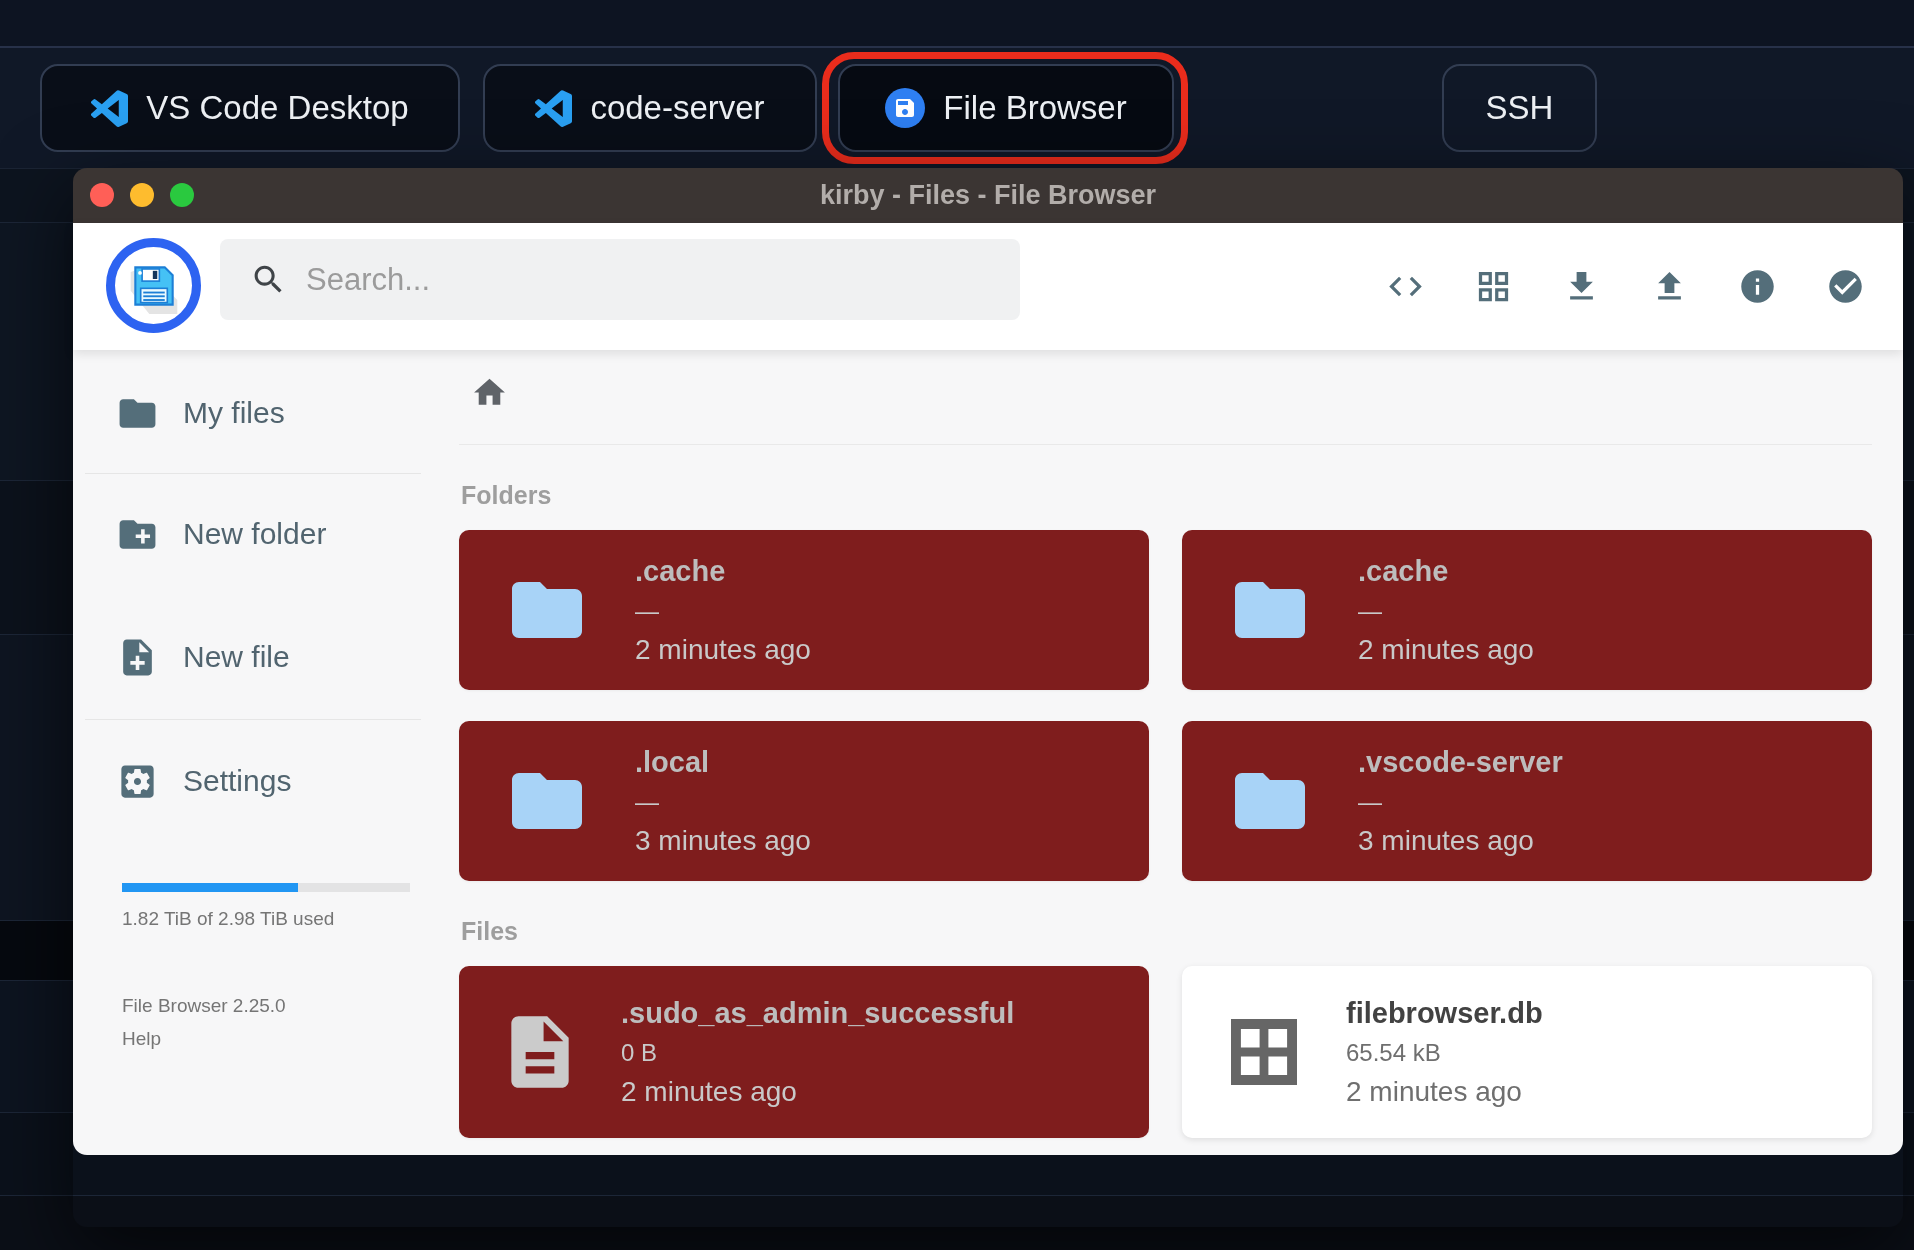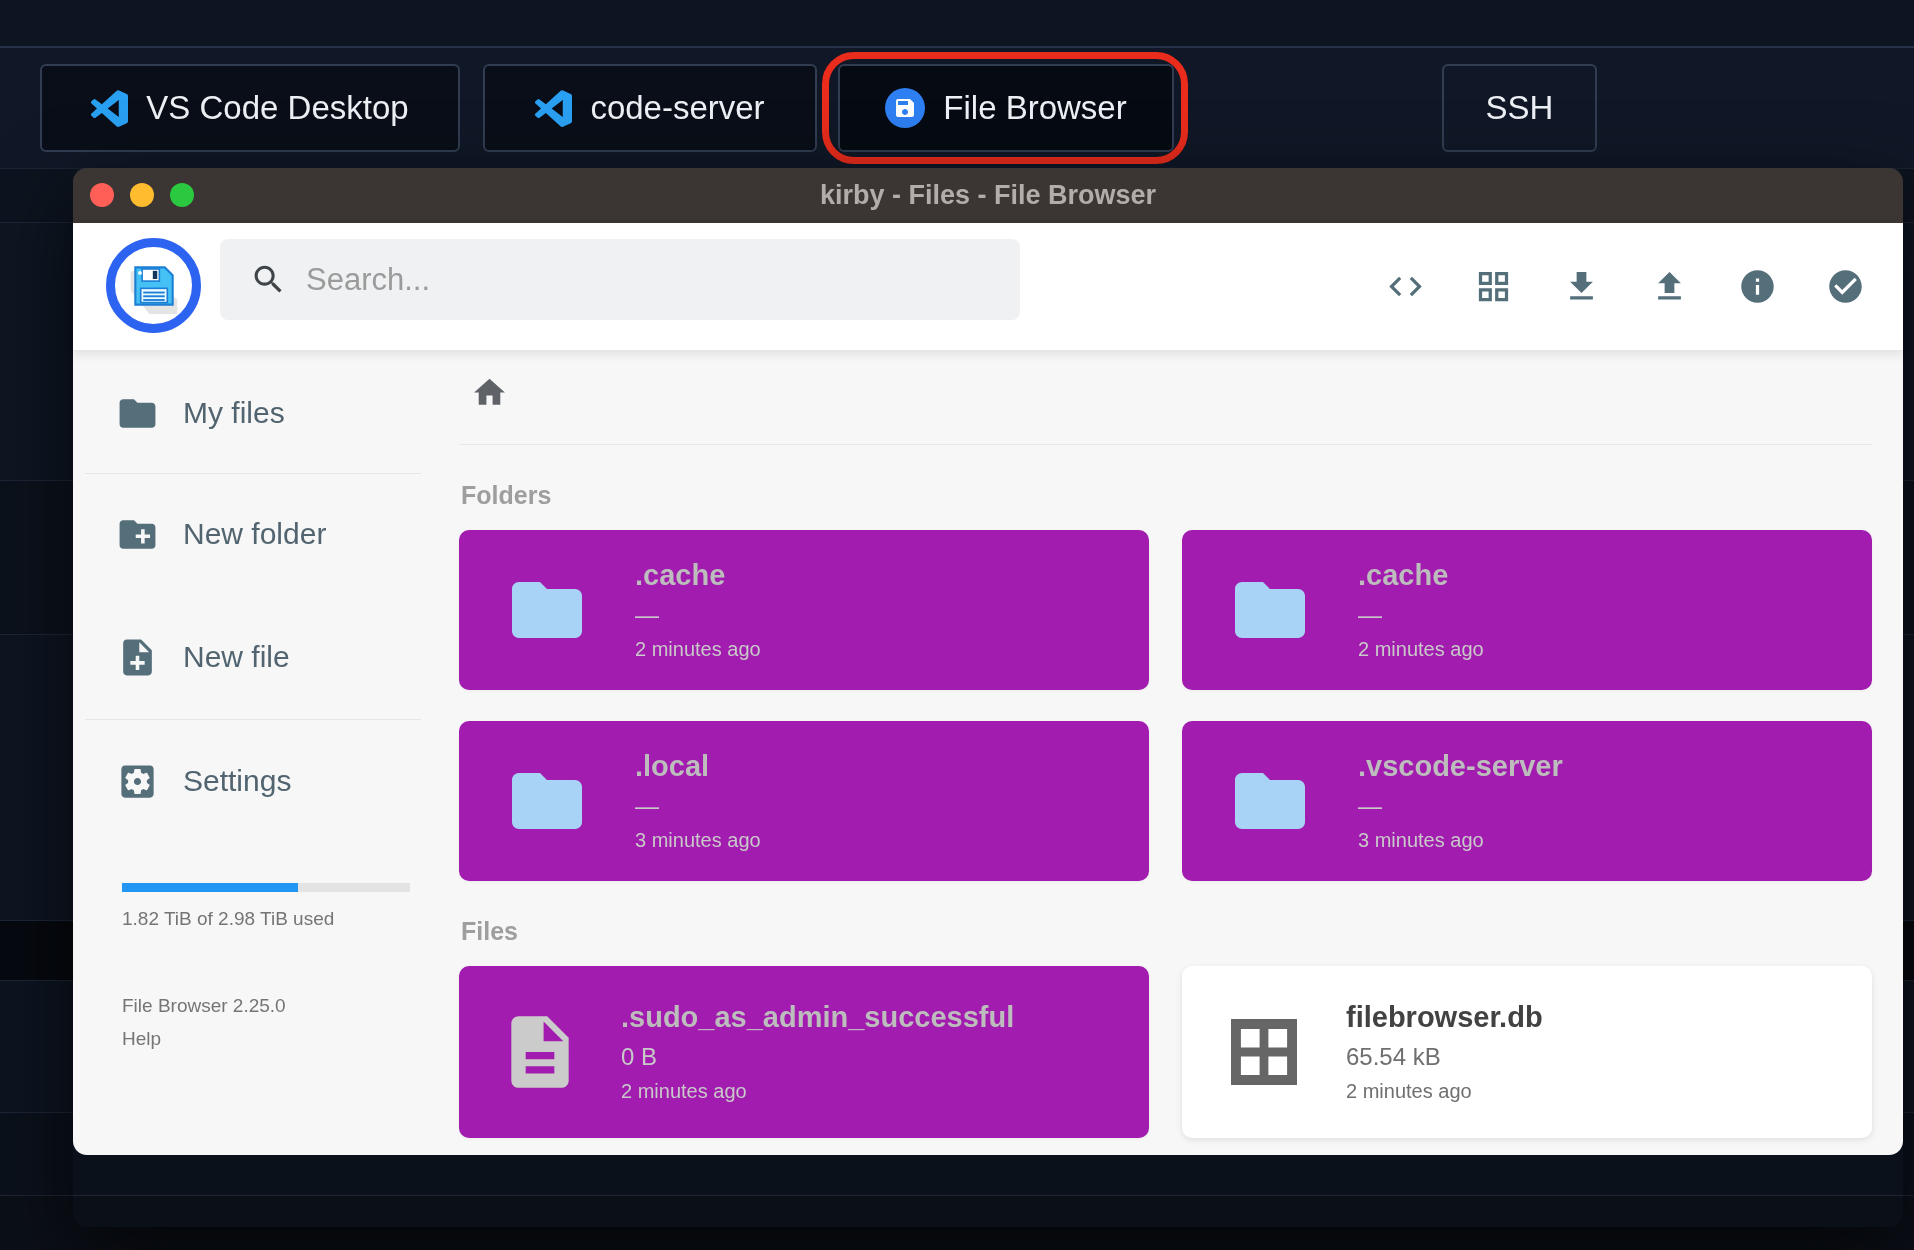--- a/index.html
+++ b/index.html
@@ -15,21 +15,21 @@
       #1c2637 480px,#1c2637 481px,#0c121c 481px,#0c121c 634px,
       #1c2637 634px,#1c2637 635px,#0e1521 635px,#0e1521 920px,
       #1c2637 920px,#1c2637 921px,#06090f 921px,#06090f 980px,
       #1c2637 980px,#1c2637 981px,#0d1420 981px,#0d1420 1112px,
       #1c2637 1112px,#1c2637 1113px,#0b111b 1113px,#0b111b 1195px,
       #1c2637 1195px,#1c2637 1196px,#0b0f17 1196px,#0b0f17 1250px);
   }
   svg{display:block;}
   
   .tb-btn{
-    position:absolute;top:64px;height:88px;border:2px solid #323d52;border-radius:6px;
+    position:absolute;top:64px;height:88px;border:2px solid #323d52;border-radius:18px;
     display:flex;align-items:center;justify-content:center;gap:18px;
     color:#edf0f4;font-size:33px;cursor:pointer;background:transparent;
   }
   .tb-btn.filled{background:#090e18;}
   .b1{left:40px;width:420px}
   .b2{left:483px;width:334px}
   .b3{left:838px;width:336px;background:#060a12;}
   .b4{left:1191px;width:229px}
   .b5{left:1442px;width:155px}
   .b6{left:1620px;width:238px}
@@ -80,28 +80,28 @@
   .sb-version{position:absolute;left:49px;top:645px;font-size:19px;color:#757575;}
   .sb-help{position:absolute;left:49px;top:678px;font-size:19px;color:#757575;cursor:pointer;}
   
   .content{flex:1;padding:24px 31px 0 2px;}
   .home{width:37px;height:37px;color:#5f6368;margin-left:12px;cursor:pointer;}
   .crumb-div{border:none;border-top:1px solid #e9e9e9;margin:33px 0 0 0;}
   .sec-title{font-size:25px;color:#9e9e9e;font-weight:700;margin:36px 0 0 2px;}
   .cards{margin-top:20px;display:grid;grid-template-columns:1fr 1fr;column-gap:33px;row-gap:31px;}
   .card{background:#fff;border-radius:10px;height:160px;display:flex;align-items:center;
     padding-left:38px;gap:38px;box-shadow:0 2px 6px rgba(0,0,0,.10);cursor:pointer;}
-  .card.dim{background:#a21caf;box-shadow:0 1px 3px rgba(0,0,0,.05);}
+  .card.dim{background:#7f1d1d;box-shadow:0 1px 3px rgba(0,0,0,.05);}
   .cards.files-grid .card{height:172px;align-items:center;}
   .folder-glyph{width:100px;height:84px;color:#a8d3f7;flex:none;}
   .doc-glyph{width:86px;height:104px;color:#cbcbcb;flex:none;}
   .db-glyph{width:88px;height:88px;color:#666;flex:none;}
   .card-title{font-size:29px;font-weight:700;color:#bdbdbd;}
   .card-size{font-size:24px;color:#c9c9c9;margin-top:9px;}
-  .card-meta{font-size:20px;color:#c9c9c9;margin-top:9px;}
+  .card-meta{font-size:28px;color:#c9c9c9;margin-top:9px;}
   .card.normal .card-title{color:#424242;}
   .card.normal .card-size,.card.normal .card-meta{color:#6f6f6f;}
 </style>
 </head>
 <body>
 
 <div class="stage">
 
   <div class="tb-btn filled b1">
     <span class="vs-ic">

